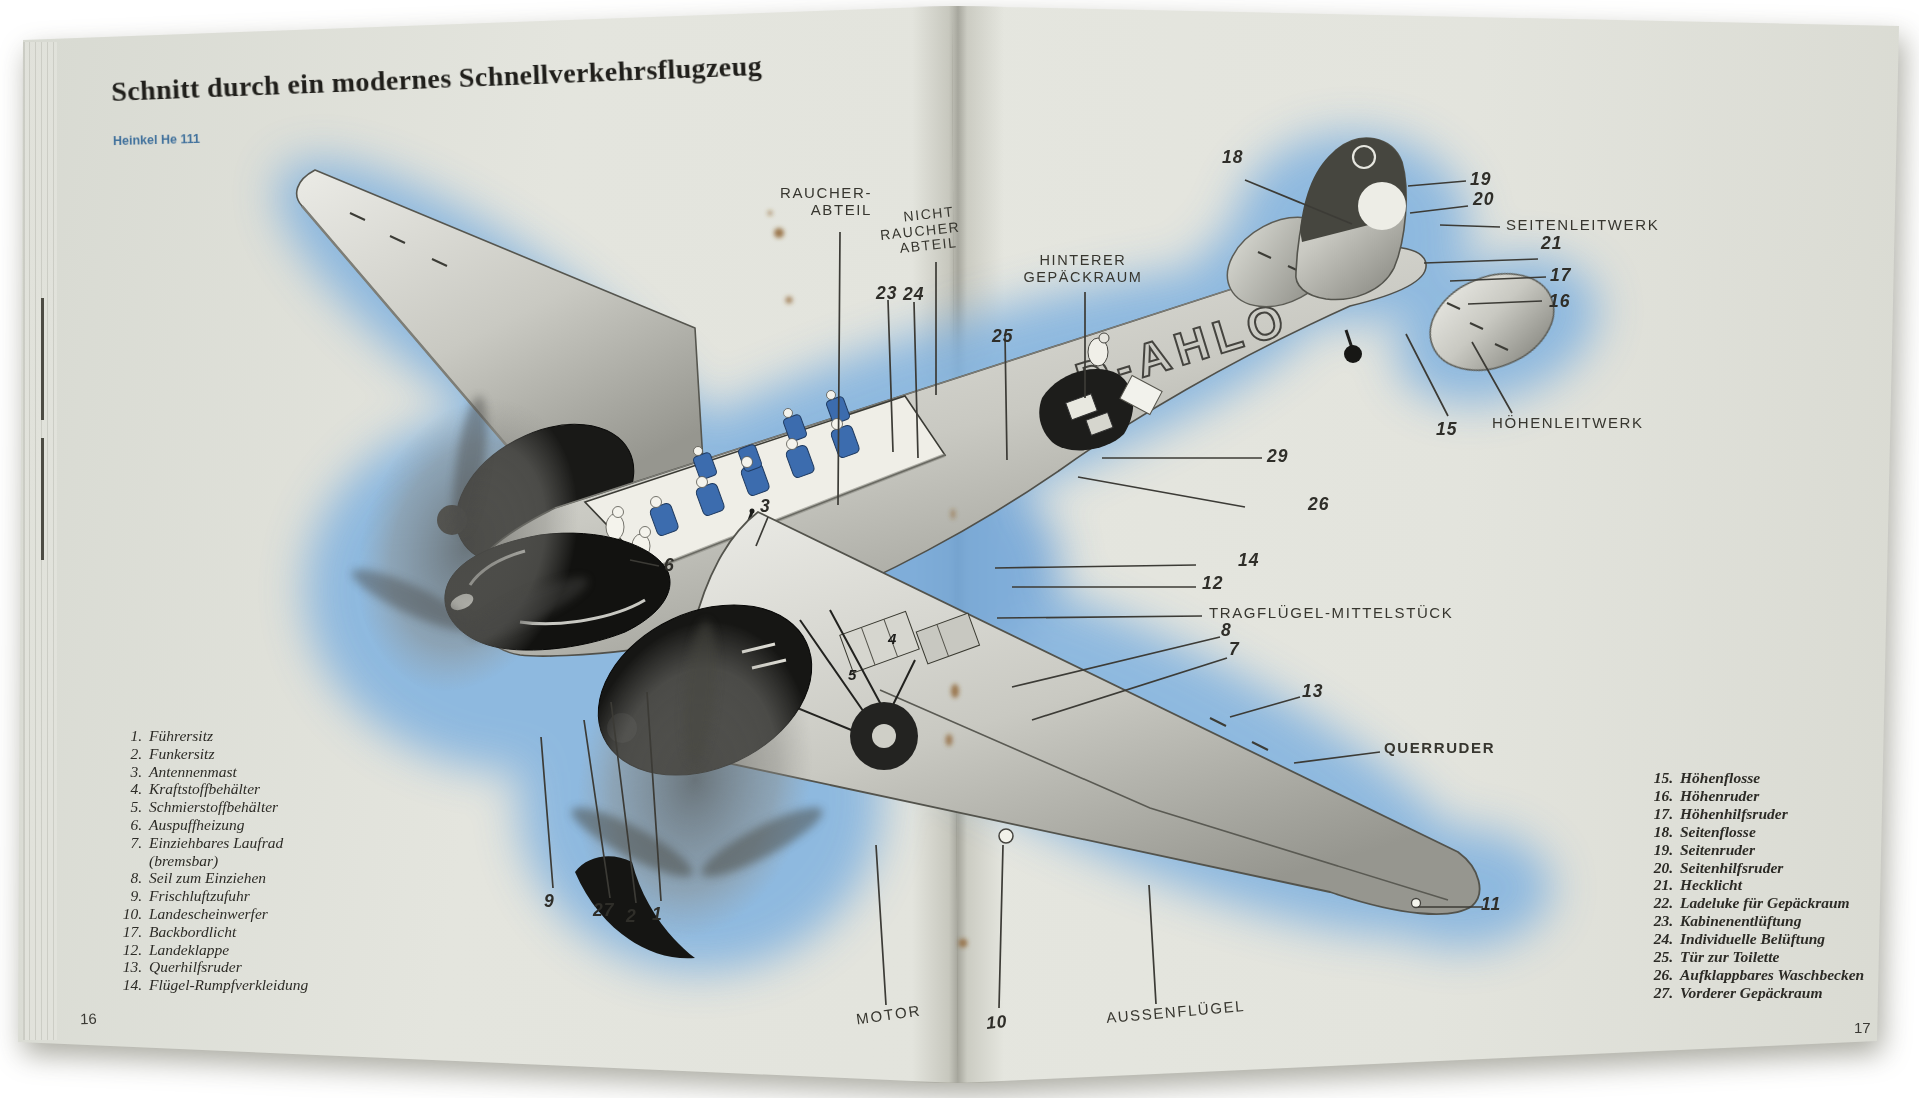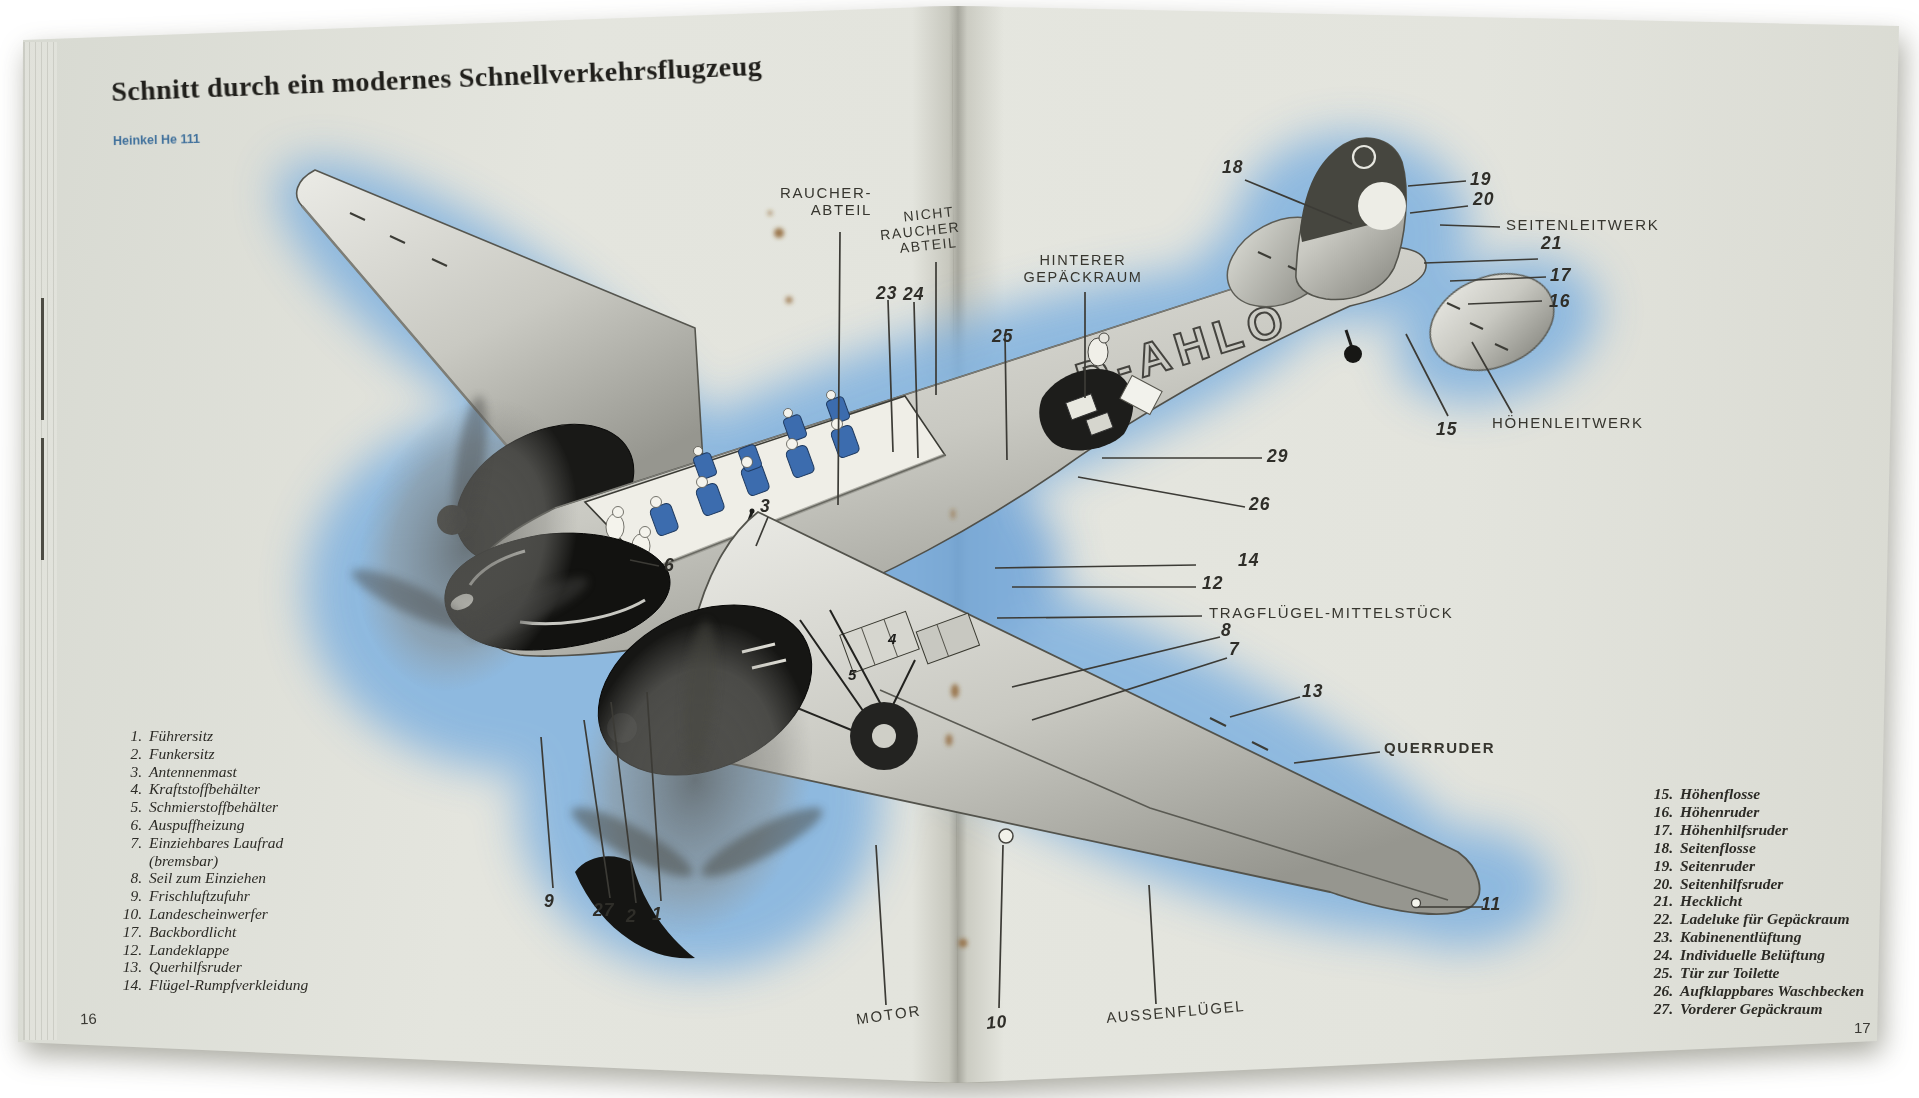--- a/index.html
+++ b/index.html
@@ -19,21 +19,21 @@
   .art{position:absolute;left:0;top:0;}
   #title{position:absolute;left:112px;top:76px;transform:rotate(-2.3deg);transform-origin:left bottom;
      font-family:"Liberation Serif",serif;font-weight:bold;font-size:28px;letter-spacing:.4px;
      color:#201f1b;white-space:nowrap;}
   #subtitle{position:absolute;left:113px;top:133px;font-size:12.5px;font-weight:bold;
      color:#41719c;transform:rotate(-1.5deg);}
   .legend{position:absolute;font-family:"Liberation Serif",serif;font-style:italic;
      font-size:15.5px;line-height:17.8px;color:#2c2b26;}
   .legend .row{display:grid;grid-template-columns:30px auto;column-gap:7px;}
   .legend .no{text-align:right;}
-  #legend-right{font-weight:bold;line-height:17.9px;margin-top:16px;}
+  #legend-right{font-weight:bold;line-height:17.9px;}
   .callout{position:absolute;font-size:15px;letter-spacing:1.6px;color:#37362f;
      white-space:pre-line;line-height:16.5px;}
   .num{position:absolute;font-style:italic;font-weight:bold;font-size:17.5px;
      letter-spacing:1px;color:#2f2e29;}
   .num.small{font-size:15px;}
   .pageno{position:absolute;font-size:15px;color:#3a3934;}
 </style>
 </head>
 <body>
 
@@ -423,27 +423,27 @@
   <div class="num" style="left:1221px;top:620px;">8</div>
   <div class="num" style="left:544px;top:891px;">9</div>
   <div class="num" style="left:986px;top:1012px;transform:rotate(-6deg);">10</div>
   <div class="num" style="left:1481px;top:894px;">11</div>
   <div class="num" style="left:1202px;top:573px;">12</div>
   <div class="num" style="left:1302px;top:681px;">13</div>
   <div class="num" style="left:1203px;top:550px;margin-left:35px;">14</div>
   <div class="num" style="left:1436px;top:419px;">15</div>
   <div class="num" style="left:1549px;top:291px;">16</div>
   <div class="num" style="left:1550px;top:265px;">17</div>
-  <div class="num" style="left:1222px;top:157px;font-style:italic;">18</div>
+  <div class="num" style="left:1222px;top:147px;font-style:italic;">18</div>
   <div class="num" style="left:1470px;top:169px;">19</div>
   <div class="num" style="left:1473px;top:189px;">20</div>
   <div class="num" style="left:1541px;top:233px;">21</div>
   <div class="num" style="left:1267px;top:446px;">29</div>
   <div class="num" style="left:876px;top:283px;">23</div>
   <div class="num" style="left:903px;top:284px;">24</div>
   <div class="num" style="left:992px;top:310px;margin-top:16px;">25</div>
-  <div class="num" style="left:1249px;top:494px;">26</div>
+  <div class="num" style="left:1308px;top:494px;">26</div>
   <div class="num" style="left:593px;top:900px;">27</div>
 
   <div class="pageno" style="left:80px;top:1010px;transform:rotate(-1.5deg);">16</div>
   <div class="pageno" style="left:1854px;top:1019px;">17</div>
 
 </div>
 
 </body></html>

